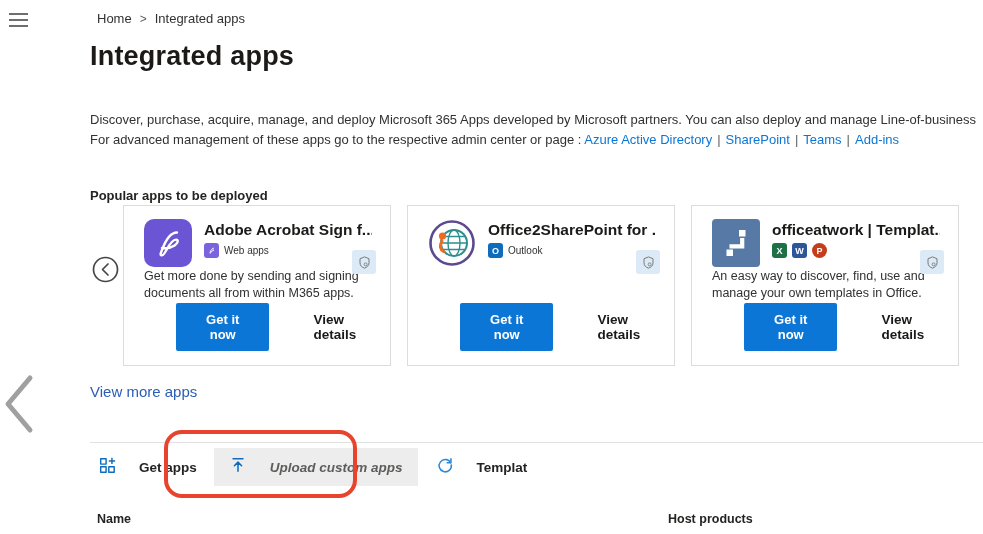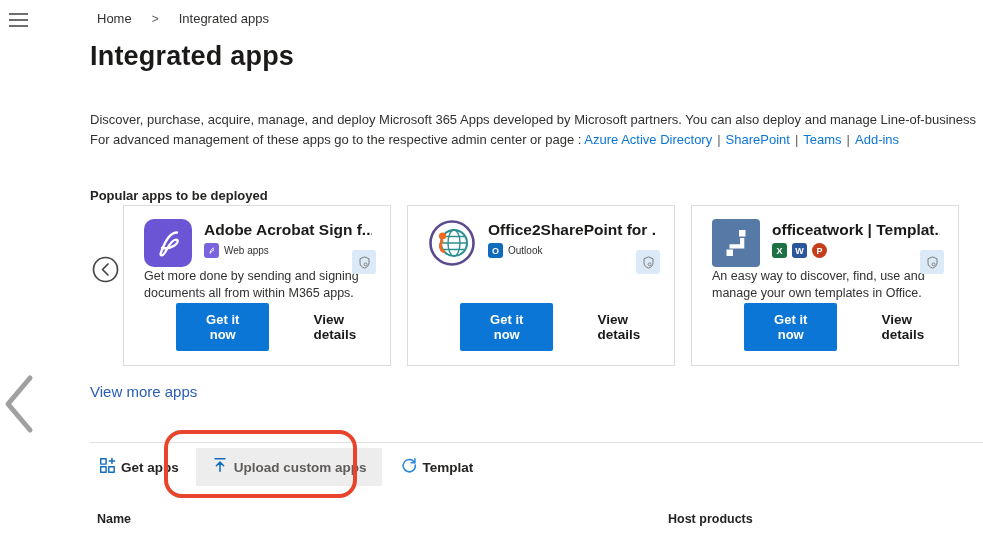--- a/index.html
+++ b/index.html
@@ -6,21 +6,21 @@
   html,body { width:983px; height:534px; }
   body {
     position:relative; background:#ffffff; overflow:hidden;
     font-family:"Liberation Sans", sans-serif; color:#252423;
     -webkit-font-smoothing:antialiased;
   }
   
   .hamburger { position:absolute; left:9px; top:13px; width:20px; height:15px; cursor:pointer; }
   .hamburger span { display:block; width:19px; height:2.4px; background:#6e6e6e; margin-bottom:3.4px; }
   
-  .breadcrumb { position:absolute; left:97px; top:11px; font-size:13px; color:#323130; display:flex; gap:20px; align-items:center; }
+  .breadcrumb { position:absolute; left:97px; top:11px; font-size:13px; color:#323130; display:flex; gap:8px; align-items:center; }
   .breadcrumb .sep { color:#605e5c; font-size:12px; }
   .breadcrumb a { color:#323130; text-decoration:none; cursor:pointer; }
   
   .page-title { position:absolute; left:90px; top:41px; font-size:27px; font-weight:700; color:#1b1a19; letter-spacing:.2px; }
   
   .desc { position:absolute; left:90px; top:110px; width:893px; font-size:13px; line-height:20px; color:#323130; overflow:hidden; }
   .desc .line { white-space:nowrap; overflow:hidden; }
   .desc a { color:#0b76d4; text-decoration:none; cursor:pointer; }
   .desc .pipe { color:#605e5c; margin:0 5px; }
   
@@ -46,24 +46,24 @@
   
   .carousel-prev { position:absolute; left:92px; top:256px; width:27px; height:27px; cursor:pointer; }
   
   .view-more { position:absolute; left:90px; top:383px; font-family:Liberation Sans, sans-serif; font-size:15px; color:#2a5db5; cursor:pointer; }
   
   .page-prev { position:absolute; left:2px; top:374px; cursor:pointer; }
   
   .divider { position:absolute; left:90px; top:442px; width:893px; height:1px; background:#e1e1e1; }
   
   .toolbar { position:absolute; left:90px; top:448px; height:38px; display:flex; align-items:center; }
-  .tb-item { display:flex; align-items:center; gap:5px; cursor:pointer; padding:0 8px; height:38px; }
+  .tb-item { display:flex; align-items:center; gap:23px; cursor:pointer; padding:0 8px; height:38px; }
   .tb-item .lbl { font-size:13.5px; font-weight:700; color:#252423; white-space:nowrap; }
   .tb-upload { background:#ededed; padding:0 15px; margin-left:9px; margin-right:10px; }
-  .tb-upload .lbl { color:#5f5d5b; }
+  .tb-upload .lbl { color:#5f5d5b;font-style:italic; }
   
   .annotation { position:absolute; left:164px; top:430px; width:193px; height:68px; border:4.5px solid #e8432d;
                 border-radius:18px; pointer-events:none; z-index:5; }
   
   .table-head { position:absolute; left:97px; top:512px; right:0; display:flex; font-size:12.5px; font-weight:700; color:#252423; }
   .col-name { width:571px; cursor:pointer; }
   .col-host { cursor:pointer;text-align:right; }
 </style>
 </head>
 <body>

